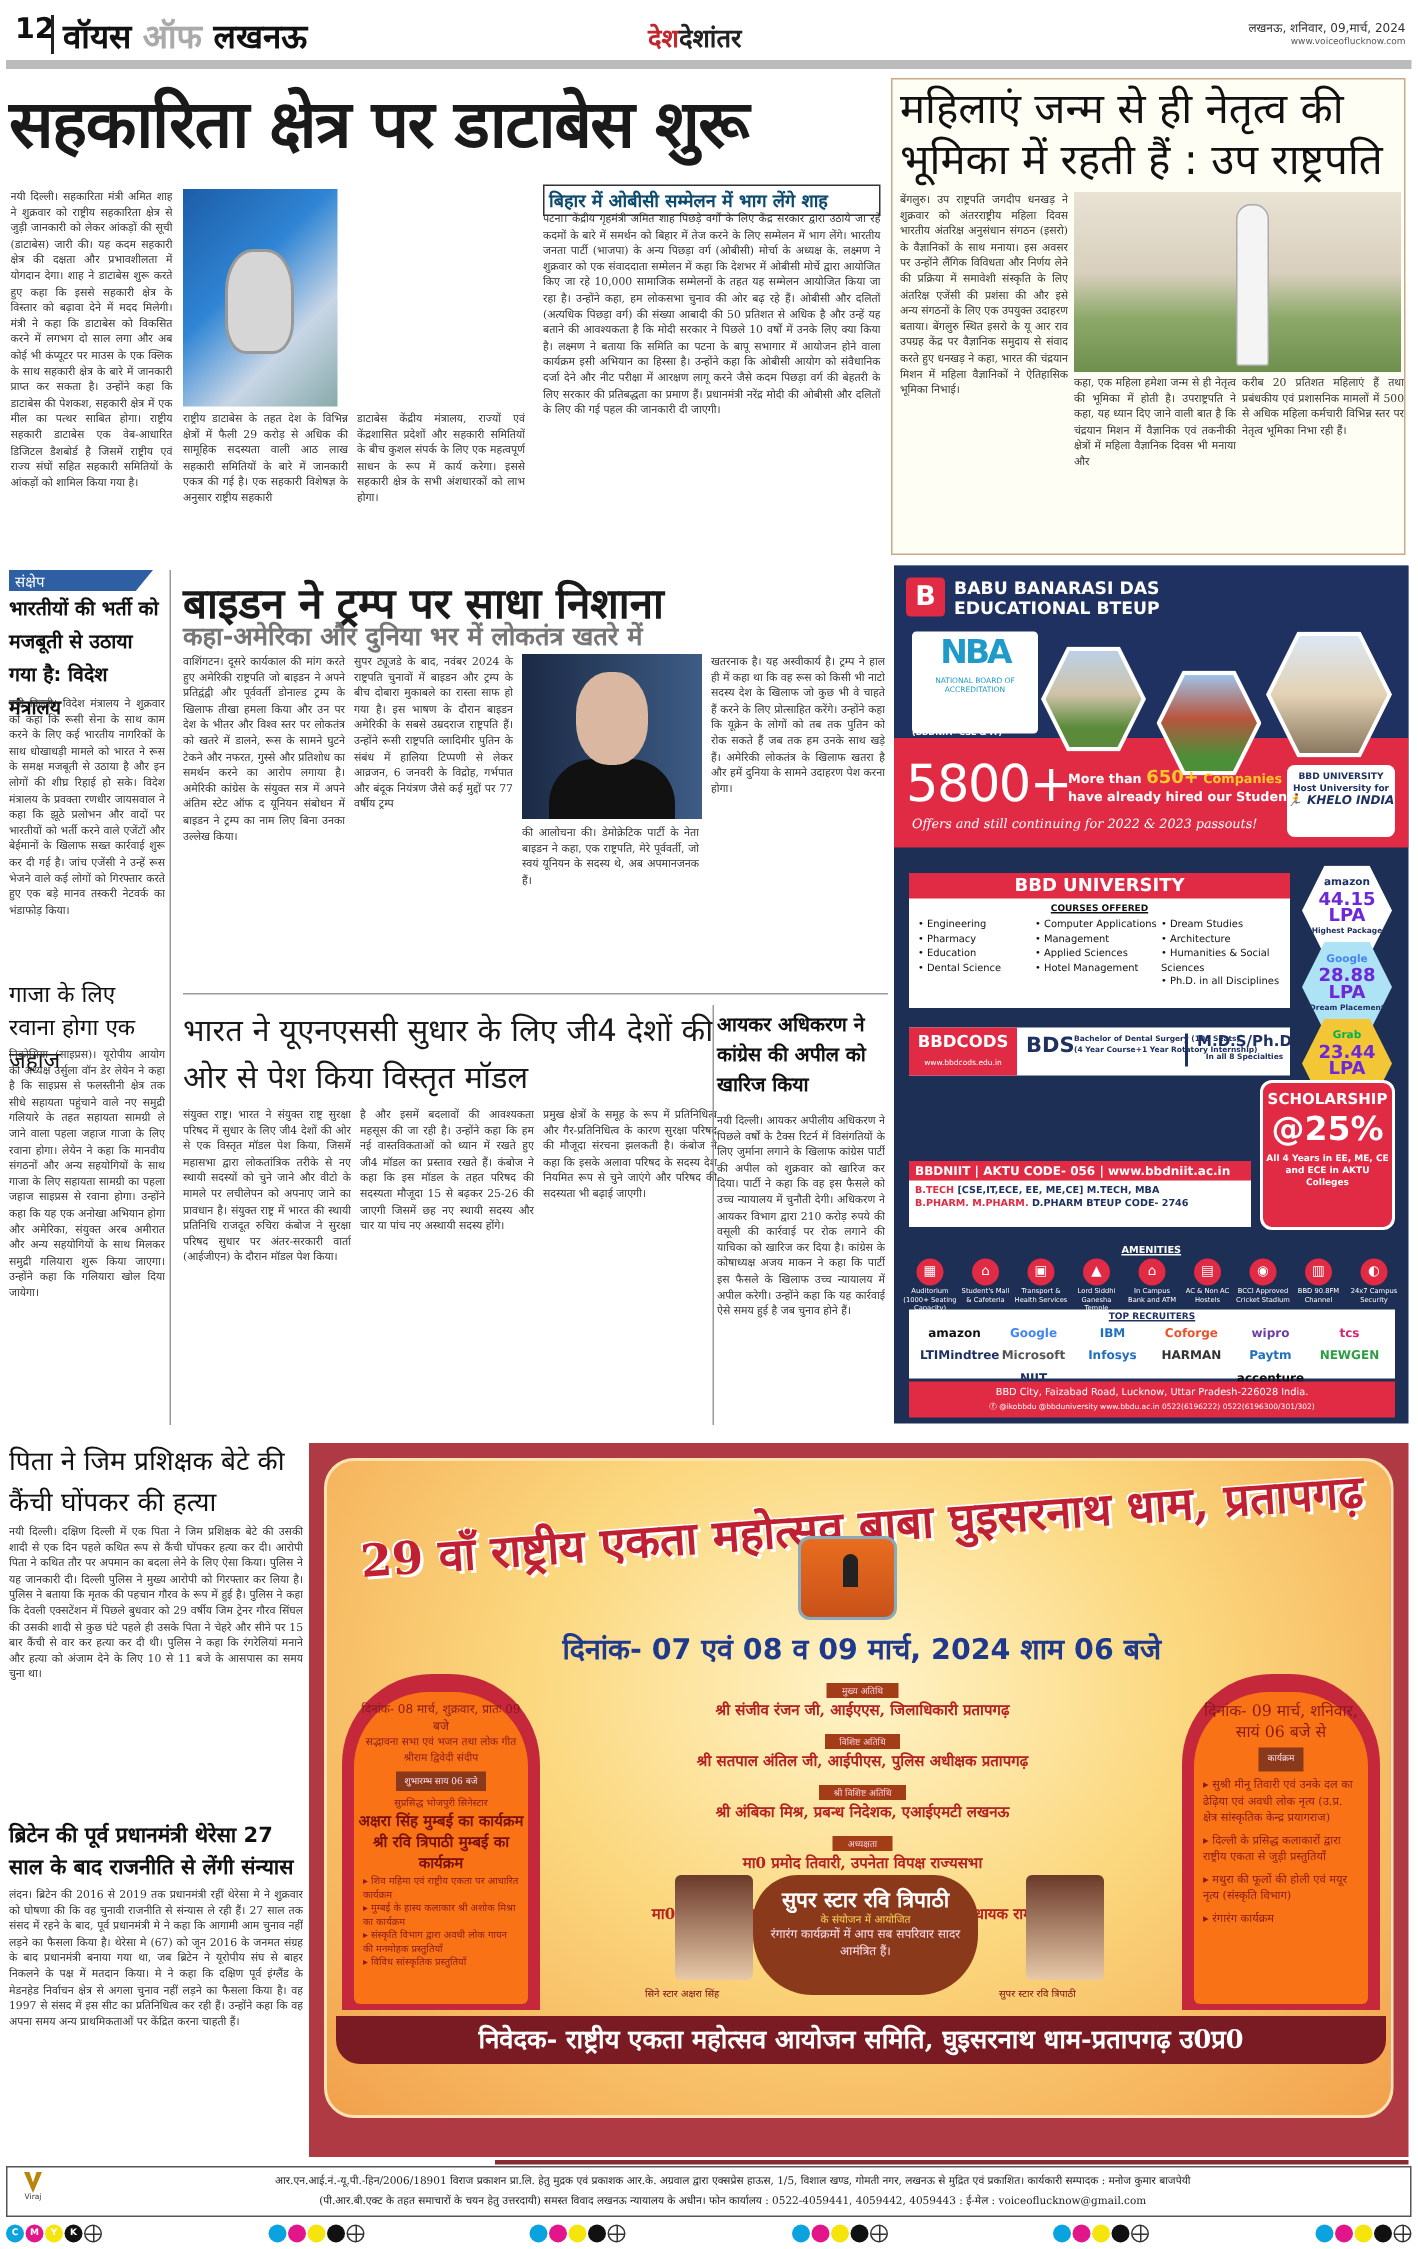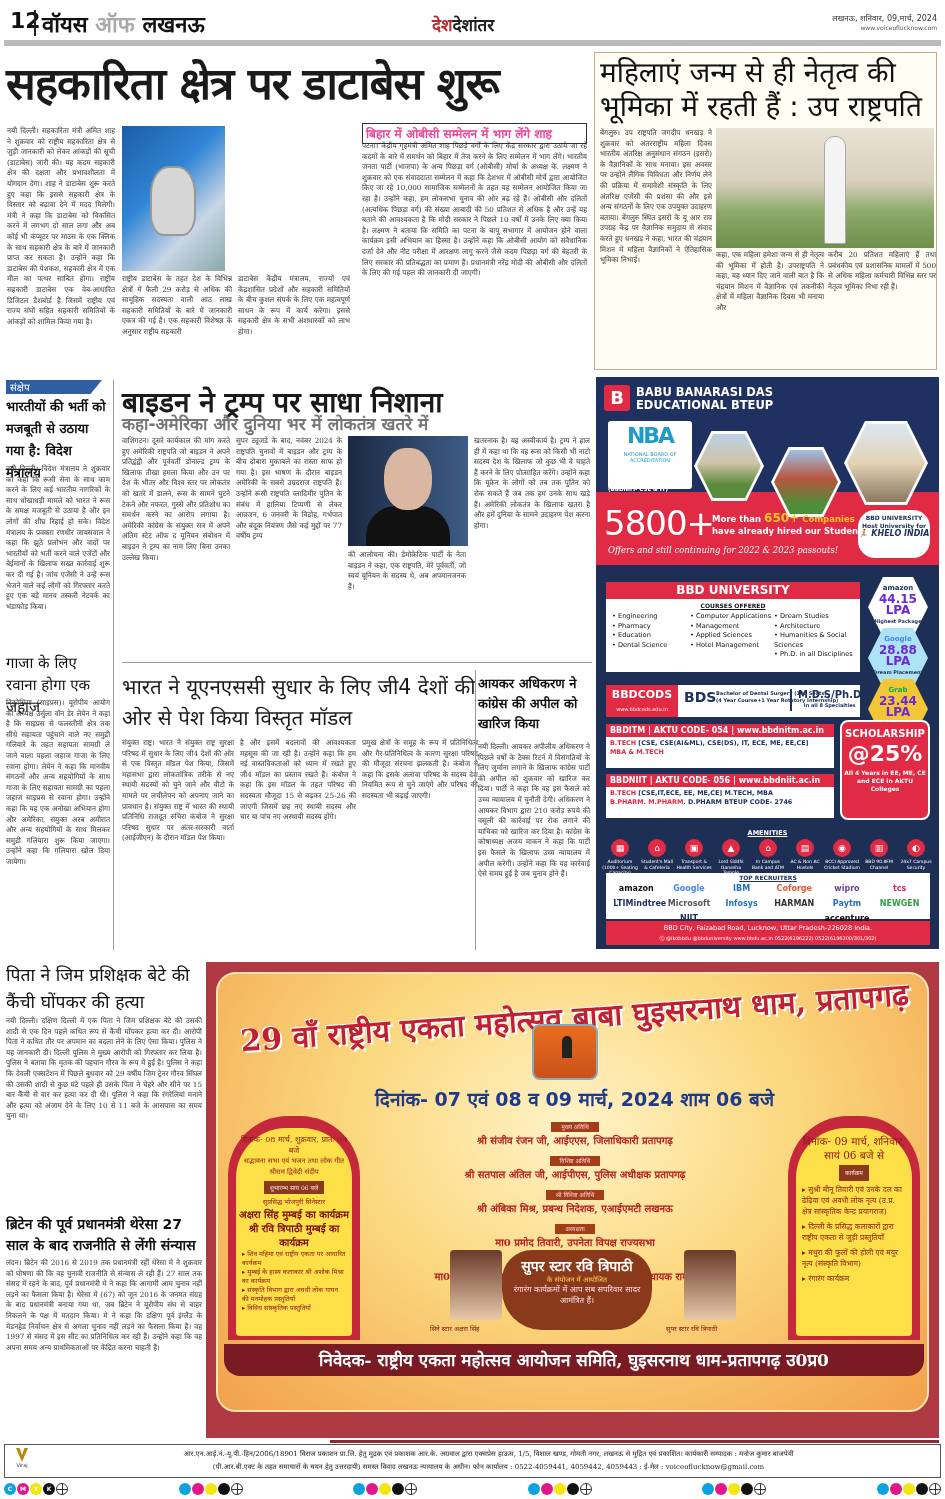--- a/index.html
+++ b/index.html
@@ -1,36 +1,36 @@
 <!DOCTYPE html>
 <html><head>
 <meta charset="utf-8">
 <style>
 *{box-sizing:border-box;margin:0;padding:0}
 body{width:945px;height:1499px;background:#fff;font-family:"DejaVu Sans",sans-serif;color:#222;position:relative;overflow:hidden}
 .abs{position:absolute}
 .txt{font-family:"DejaVu Serif",serif;font-size:7.2px;line-height:10.6px;color:#333;text-align:justify;overflow:hidden}
 
-#pg{left:10px;top:8px;font-size:22px;font-weight:bold;color:#111}
+#pg{left:10px;top:8px;font-size:19px;font-weight:bold;color:#111}
 #pgsep{left:34px;top:10px;width:2px;height:26px;background:#222}
 #brand{left:42px;top:8px;font-size:22px;font-weight:bold;color:#111}
 #brand .b2{color:#aaa}
 #section{left:432px;top:13px;font-size:17px;font-weight:bold;color:#222}
 #section .r{color:#c0282d}
 #dateline{right:8px;top:12px;font-size:8px;color:#333}
 #web{right:8px;top:24px;font-size:6px;color:#555}
 #rule{left:4px;top:40px;width:937px;height:6px;background:#bbb}
 
 #lead{left:6px;top:50px;width:582px;font-size:44px;line-height:68px;font-weight:900;color:#1a1a1a;letter-spacing:-1px;white-space:nowrap}
 #lead-body{left:7px;top:126px;width:108px;height:230px}
 #photo-shah{left:122px;top:126px;width:103px;height:145px;background:linear-gradient(135deg,#1d5da8 0%,#2f85d4 40%,#c8d6e6 70%,#8aa 100%)}
 #photo-shah .face{position:absolute;left:28px;top:40px;width:46px;height:70px;border-radius:40% 40% 30% 30%;background:#d6d6d6;border:2px solid #999}
 #col-a{left:122px;top:274px;width:110px;height:82px}
 #col-b{left:238px;top:274px;width:112px;height:82px}
-#obc-head{left:362px;top:123px;width:225px;font-size:12px;font-weight:bold;color:#ec4899;border:1px solid #333;padding:1px 3px;white-space:nowrap}
+#obc-head{left:362px;top:123px;width:225px;font-size:12px;font-weight:bold;color:#0c4a6e;border:1px solid #333;padding:1px 3px;white-space:nowrap}
 #obc-body{left:362px;top:141px;width:225px;height:215px}
 
 #vp-box{left:594px;top:52px;width:343px;height:318px;border:1px solid #c9a98a;background:#fffef5}
 #vp-head{left:600px;top:56px;width:334px;font-size:28px;line-height:34px;color:#111}
 #vp-body{left:600px;top:128px;width:112px;height:240px}
 #vp-photo{left:716px;top:128px;width:218px;height:120px;background:linear-gradient(180deg,#e9e3d4 0%,#d8cfbd 45%,#8da96a 70%,#6e8f4d 100%)}
 #vp-photo .rocket{position:absolute;left:108px;top:8px;width:22px;height:108px;background:#f4f4f4;border:1px solid #aaa;border-radius:10px 10px 2px 2px}
 #vp-col2{left:716px;top:250px;width:108px;height:118px}
 #vp-col3{left:828px;top:250px;width:108px;height:118px}
 
@@ -74,21 +74,21 @@
 #hx1{left:98px;top:54px}
 #hx1 i{background:linear-gradient(180deg,#bcd0e6 0%,#cfc3a8 45%,#5a8a3a 80%)}
 #hx2{left:175px;top:70px}
 #hx2 i{background:linear-gradient(180deg,#9ec2e8 0%,#b8553e 45%,#4d8e38 85%)}
 #hx3{left:248px;top:44px;width:84px;height:84px}
 #hx3 i{width:78px;height:78px;background:linear-gradient(180deg,#dbe7f3 0%,#e3d2b4 50%,#8a7860 100%)}
 #big5800{position:absolute;left:8px;top:126px;color:#fff;font-size:34px;font-weight:400;letter-spacing:-1px}
 #hired{position:absolute;left:116px;top:135px;color:#fff;font-size:8.5px;font-weight:bold;line-height:12px}
 #hired .y{color:#ffc72c;font-size:12px}
 #offers{position:absolute;left:12px;top:168px;color:#fff;font-size:8.5px;font-style:italic;font-family:"DejaVu Serif",serif}
-#khelo{position:absolute;left:262px;top:133px;width:72px;height:48px;background:#fff;border-radius:17px;text-align:center;font-size:6px;font-weight:bold;color:#1f3160;line-height:8px;padding-top:4px}
+#khelo{position:absolute;left:262px;top:133px;width:72px;height:48px;background:#fff;border-radius:5px;text-align:center;font-size:6px;font-weight:bold;color:#1f3160;line-height:8px;padding-top:4px}
 #khelo .k{color:#1f3160;font-size:8px;font-style:italic}
 #univ{position:absolute;left:10px;top:205px;width:254px;height:90px;background:#fff}
 #univ-title{height:17px;background:#e12a43;color:#fff;text-align:center;font-weight:bold;font-size:12px;line-height:17px}
 #courses-h{text-align:center;font-size:6px;font-weight:bold;text-decoration:underline;margin-top:3px;color:#111}
 .cc{position:absolute;top:30px;font-size:6.6px;line-height:9.5px;color:#111}
 #cc1{left:6px}#cc2{left:84px}#cc3{left:168px}
 .pk{position:absolute;left:272px;width:60px;height:60px;clip-path:polygon(25% 0,75% 0,100% 50%,75% 100%,25% 100%,0 50%);text-align:center;line-height:11px;padding-top:6px}
 .pk .co{font-size:7px;font-weight:bold}
 .pk .v{font-size:12px;font-weight:900;color:#6d28d9}
 .pk .l{font-size:5px;font-weight:bold;color:#1f3160}
@@ -130,21 +130,21 @@
 
 #event{left:206px;top:962px;width:733px;height:476px;background:#b03a44}
 #event-inner{position:absolute;left:10px;top:10px;width:713px;height:440px;border-radius:20px;border:2px solid #fbe3b0;background:radial-gradient(ellipse at 50% 35%,#fff3c8 0%,#fbd77d 45%,#f2a04b 100%)}
 #ev-title{position:absolute;left:0;top:22px;width:713px;text-align:center;font-size:30px;font-weight:900;color:#c02032;text-shadow:2px 2px 0 #fff,-1px -1px 0 #fff;transform:rotate(-4deg);white-space:nowrap;font-family:"DejaVu Serif",serif}
 #ev-shrine{position:absolute;left:314px;top:50px;width:66px;height:56px;border-radius:8px;background:linear-gradient(180deg,#e96d1f,#c9521a);border:2px solid #8ab}
 #ev-shrine i{position:absolute;left:28px;top:10px;width:10px;height:22px;background:#222;border-radius:5px 5px 0 0;display:block}
 #ev-date{position:absolute;left:0;top:112px;width:713px;text-align:center;font-size:19px;font-weight:bold;color:#1f3a8c}
 .ev-side{position:absolute;top:142px;width:132px;height:224px;background:#c5283a;border-radius:60px 60px 0 0}
 #ev-left{left:10px}
 #ev-right{left:570px}
-.ev-card{position:absolute;left:8px;top:12px;width:116px;height:208px;background:#fde047;border-radius:50px 50px 4px 4px;text-align:center;padding-top:6px;color:#8a1a1a;font-size:8px;line-height:11px;font-family:"DejaVu Serif",serif}
+.ev-card{position:absolute;left:8px;top:12px;width:116px;height:208px;background:#f97316;border-radius:50px 50px 4px 4px;text-align:center;padding-top:6px;color:#8a1a1a;font-size:8px;line-height:11px;font-family:"DejaVu Serif",serif}
 .ev-card .tag{display:inline-block;background:#8a3a1a;color:#fde;font-size:6px;padding:1px 6px;margin:3px 0}
 .ev-card .big{font-size:10px;font-weight:bold;color:#7a1010;line-height:14px}
 .ev-card .li{text-align:left;font-size:6.5px;line-height:9px;padding:0 6px;color:#8a1a1a}
 #ev-right .ev-card{font-size:10.5px;line-height:14px}
 #ev-mid{position:absolute;left:150px;top:140px;width:414px;text-align:center;color:#b52222;font-family:"DejaVu Serif",serif}
 .ev-tag{display:inline-block;background:#a23d17;color:#fcd;font-size:6px;padding:1px 10px;margin:2px 0}
 .ev-line{font-size:10px;line-height:14px;font-weight:bold}
 #ev-blob{position:absolute;left:284px;top:276px;width:150px;height:80px;background:#8a3a1a;border-radius:30px 30px 40px 40px;text-align:center;color:#fde;font-family:"DejaVu Serif",serif}
 #ev-blob .t{font-size:14px;font-weight:bold;color:#fff;margin-top:6px}
 #ev-blob .s{font-size:7px;color:#ffd25a}
@@ -308,24 +308,20 @@
     </div>
   <div id="cods">
     <div id="cods-l"><span>BBDCODS</span><small>www.bbdcods.edu.in</small></div>
     <div id="bds">BDS</div>
     <div id="bds-t">
         <div>Bachelor of Dental Surgery (100 Seats)</div>
         <div>(4 Year Course+1 Year Rotatory Internship)</div>
       </div>
     <div id="mds"><span>M.D.S/Ph.D</span><small>In all 8 Specialties</small></div>
   </div>
-  <div class="cb" id="cb1">
-    <div class="h">BBDITM | AKTU CODE- 054 | www.bbdnitm.ac.in</div>
-    <div class="b"><span class="r">B.TECH</span> <span>[CSE, CSE(AI&amp;ML), CSE(DS), IT, ECE, ME, EE,CE]</span><br><span class="r">MBA &amp; M.TECH</span></div>
-  </div>
   <div class="cb" id="cb2">
     <div class="h">BBDNIIT | AKTU CODE- 056 | www.bbdniit.ac.in</div>
     <div class="b"><span class="r">B.TECH</span> <span>[CSE,IT,ECE, EE, ME,CE]  M.TECH, MBA</span><br><span class="r">B.PHARM. M.PHARM.</span> <span>D.PHARM BTEUP CODE- 2746</span></div>
   </div>
   <div id="schol">
     <div class="t">SCHOLARSHIP</div>
     <div class="p">@25%</div>
     <div class="s">All 4 Years in EE, ME, CE and ECE in AKTU Colleges</div>
   </div>
   <div id="amen-h">AMENITIES</div>

